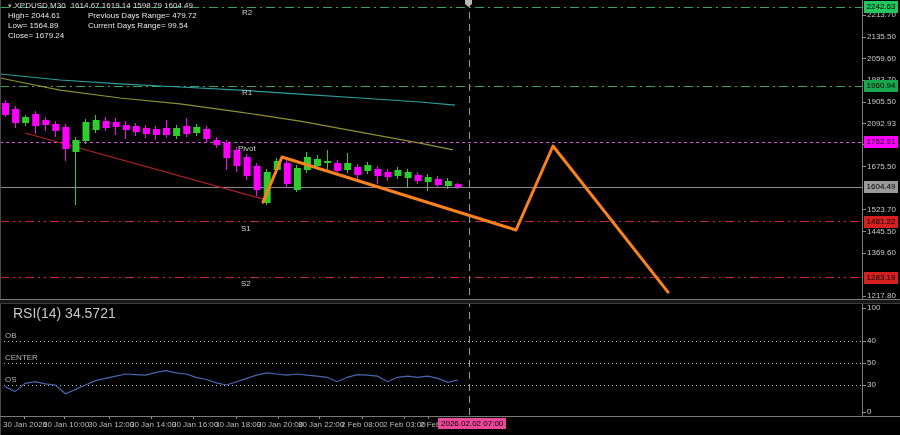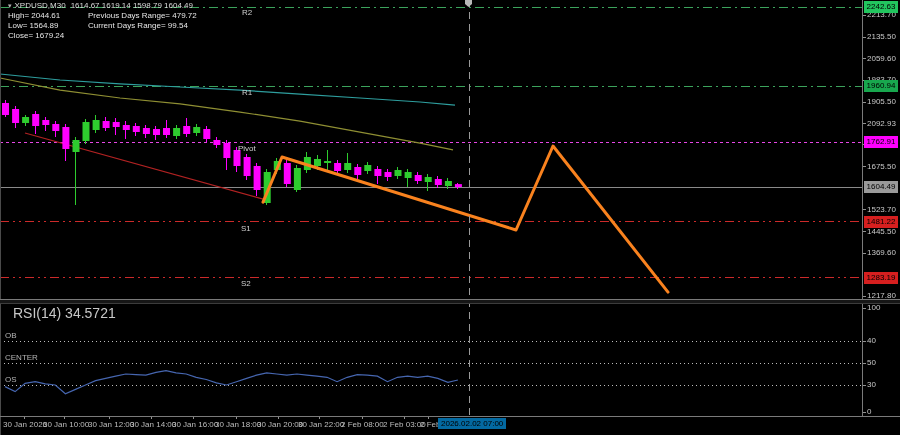--- a/index.html
+++ b/index.html
@@ -24,21 +24,21 @@
   .lvl{position:absolute;color:#cfcfcf;font-size:8px;line-height:8px;}
   
   .rsi-t{position:absolute;left:13px;top:305px;color:#c8c8c8;font-size:14px;}
   .rsi-lvl{position:absolute;left:5px;color:#b4b4b4;font-size:8px;line-height:8px;}
   
   #price-axis,#time-axis{position:absolute;left:0;top:0;width:900px;height:435px;pointer-events:none;}
   .ax-lbl{position:absolute;left:867px;color:#c8c8c8;font-size:8px;line-height:10px;white-space:nowrap;}
   .badge{position:absolute;left:864px;width:34px;color:#000;font-size:8px;line-height:12px;height:12px;
          text-align:center;white-space:nowrap;}
   .t-lbl{position:absolute;top:420px;color:#bdbdbd;font-size:8px;white-space:nowrap;}
-  #cursor-badge{position:absolute;left:438px;top:418px;background:#0369a1;color:#000;
+  #cursor-badge{position:absolute;left:438px;top:418px;background:#ec4899;color:#000;
                 font-size:8px;line-height:11px;padding:0 3px;white-space:nowrap;}
 </style>
 </head>
 <body>
 
 <div id="app">
 
   <svg id="chart-svg" width="900" height="435">
       <g>
         <line x1="0" x2="862" y1="7" y2="7" stroke="#3CA35C" stroke-dasharray="9 4 2 4" stroke-width="1" shape-rendering="crispEdges"></line>

